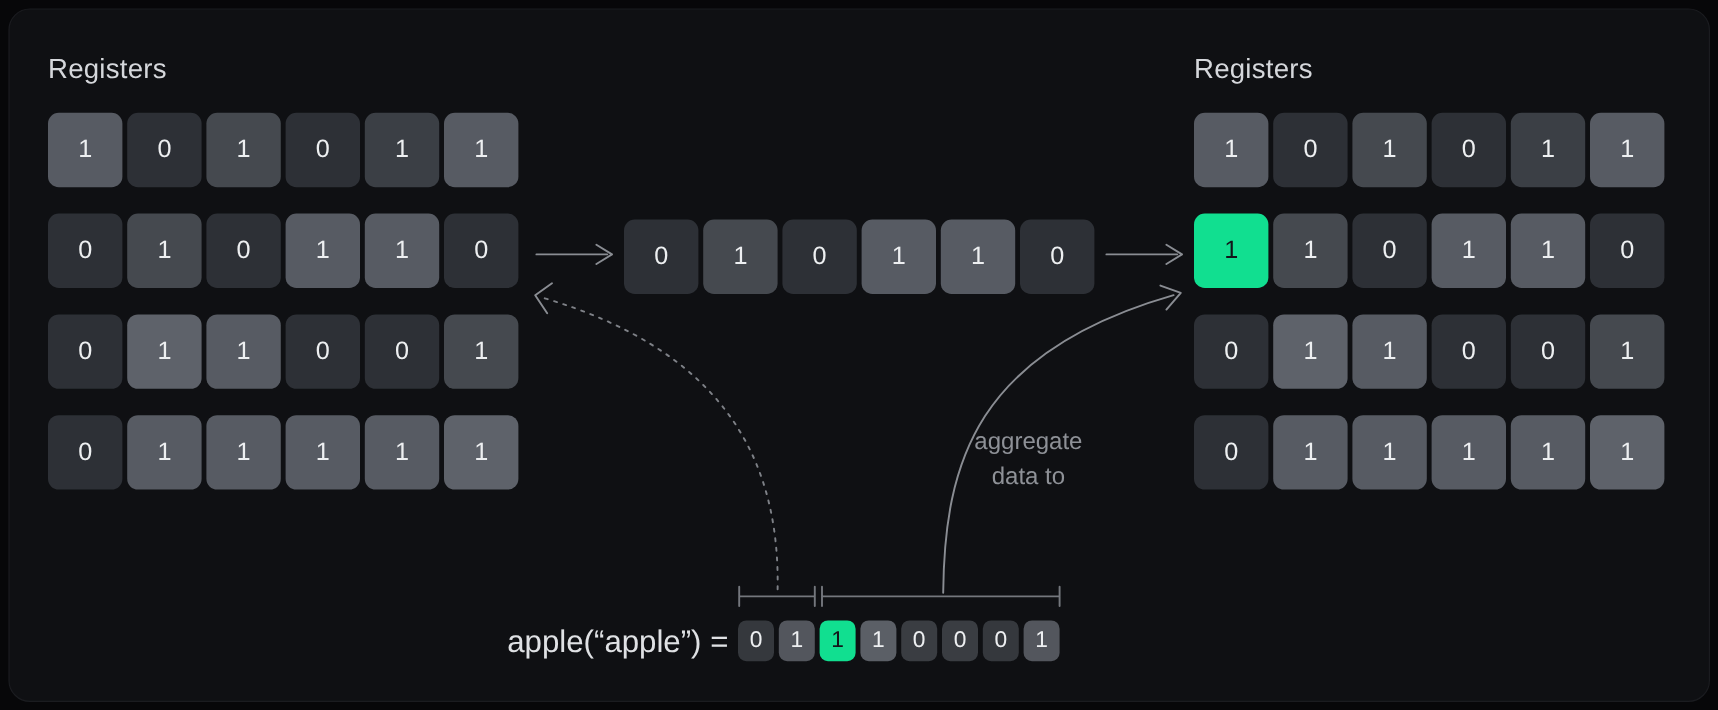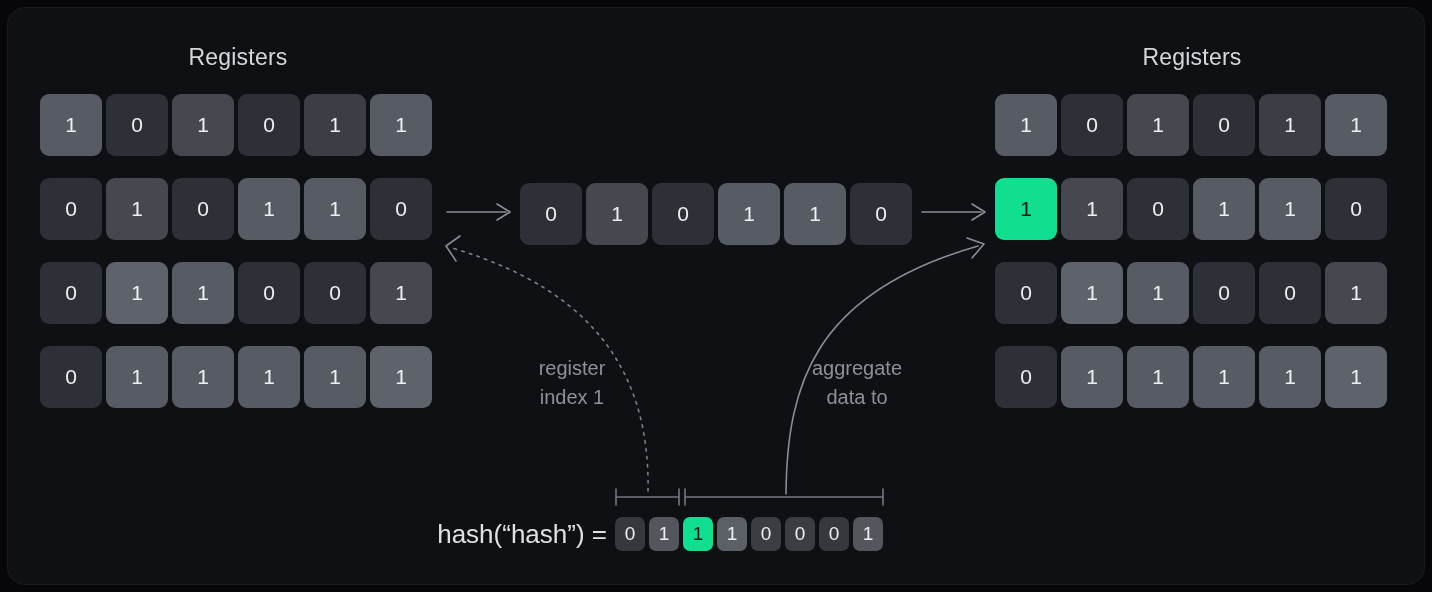--- a/index.html
+++ b/index.html
@@ -7,21 +7,21 @@
     position:relative;width:1432px;height:592px;overflow:hidden;
     font-family:"Liberation Sans", sans-serif;
     background:#070709;
   }
   .panel{
     position:absolute;left:7px;top:7px;right:7px;bottom:7px;
     background:#0f1013;border:1px solid #1b1c20;border-radius:18px;
   }
   .grid-title{
     position:absolute;top:43px;height:28px;line-height:28px;
-    text-align:center;font-size:23px;font-weight:500;color:#d5d7db;
+    text-align:left;font-size:23px;font-weight:500;color:#d5d7db;
     letter-spacing:.2px;
   }
   #left-title{left:40px;width:396px;}
   #right-title{left:995px;width:394px;}
   .reg-grid{
     position:absolute;display:grid;grid-template-columns:repeat(6,62px);
     grid-auto-rows:62px;gap:22px 4px;
   }
   #left-grid{left:40px;top:94px;}
   #right-grid{left:995px;top:94px;}
@@ -138,30 +138,26 @@
       <path class="chevron" d="M967 238 L984 244 L972 258"></path>
     </g>
     <g>
       <path class="bracket" d="M616 489 V505 M679 489 V505 M616 497 H679"></path>
     </g>
     <g>
       <path class="bracket" d="M685 489 V505 M883 489 V505 M685 497 H883"></path>
     </g>
   </svg>
 
-  <div class="flow-label" id="label-register-index">
-    <div>register</div>
-    <div>index 1</div>
-  </div>
   <div class="flow-label" id="label-data-aggregate">
     <div>aggregate</div>
     <div>data to</div>
   </div>
 
-  <div id="hash-prefix">hash(“hash”) =</div>
+  <div id="hash-prefix">apple(“apple”) =</div>
   <div class="cell-row" id="hash-bits">
       <div class="cell hash-bit" style="background: rgb(53, 56, 61);">0</div>
       <div class="cell hash-bit" style="background: rgb(83, 86, 93);">1</div>
       <div class="cell hash-bit" style="background: rgb(17, 223, 144); color: rgb(19, 22, 26);">1</div>
       <div class="cell hash-bit" style="background: rgb(91, 95, 102);">1</div>
       <div class="cell hash-bit" style="background: rgb(58, 61, 66);">0</div>
       <div class="cell hash-bit" style="background: rgb(58, 61, 66);">0</div>
       <div class="cell hash-bit" style="background: rgb(53, 56, 61);">0</div>
       <div class="cell hash-bit" style="background: rgb(83, 86, 93);">1</div>
     </div>

